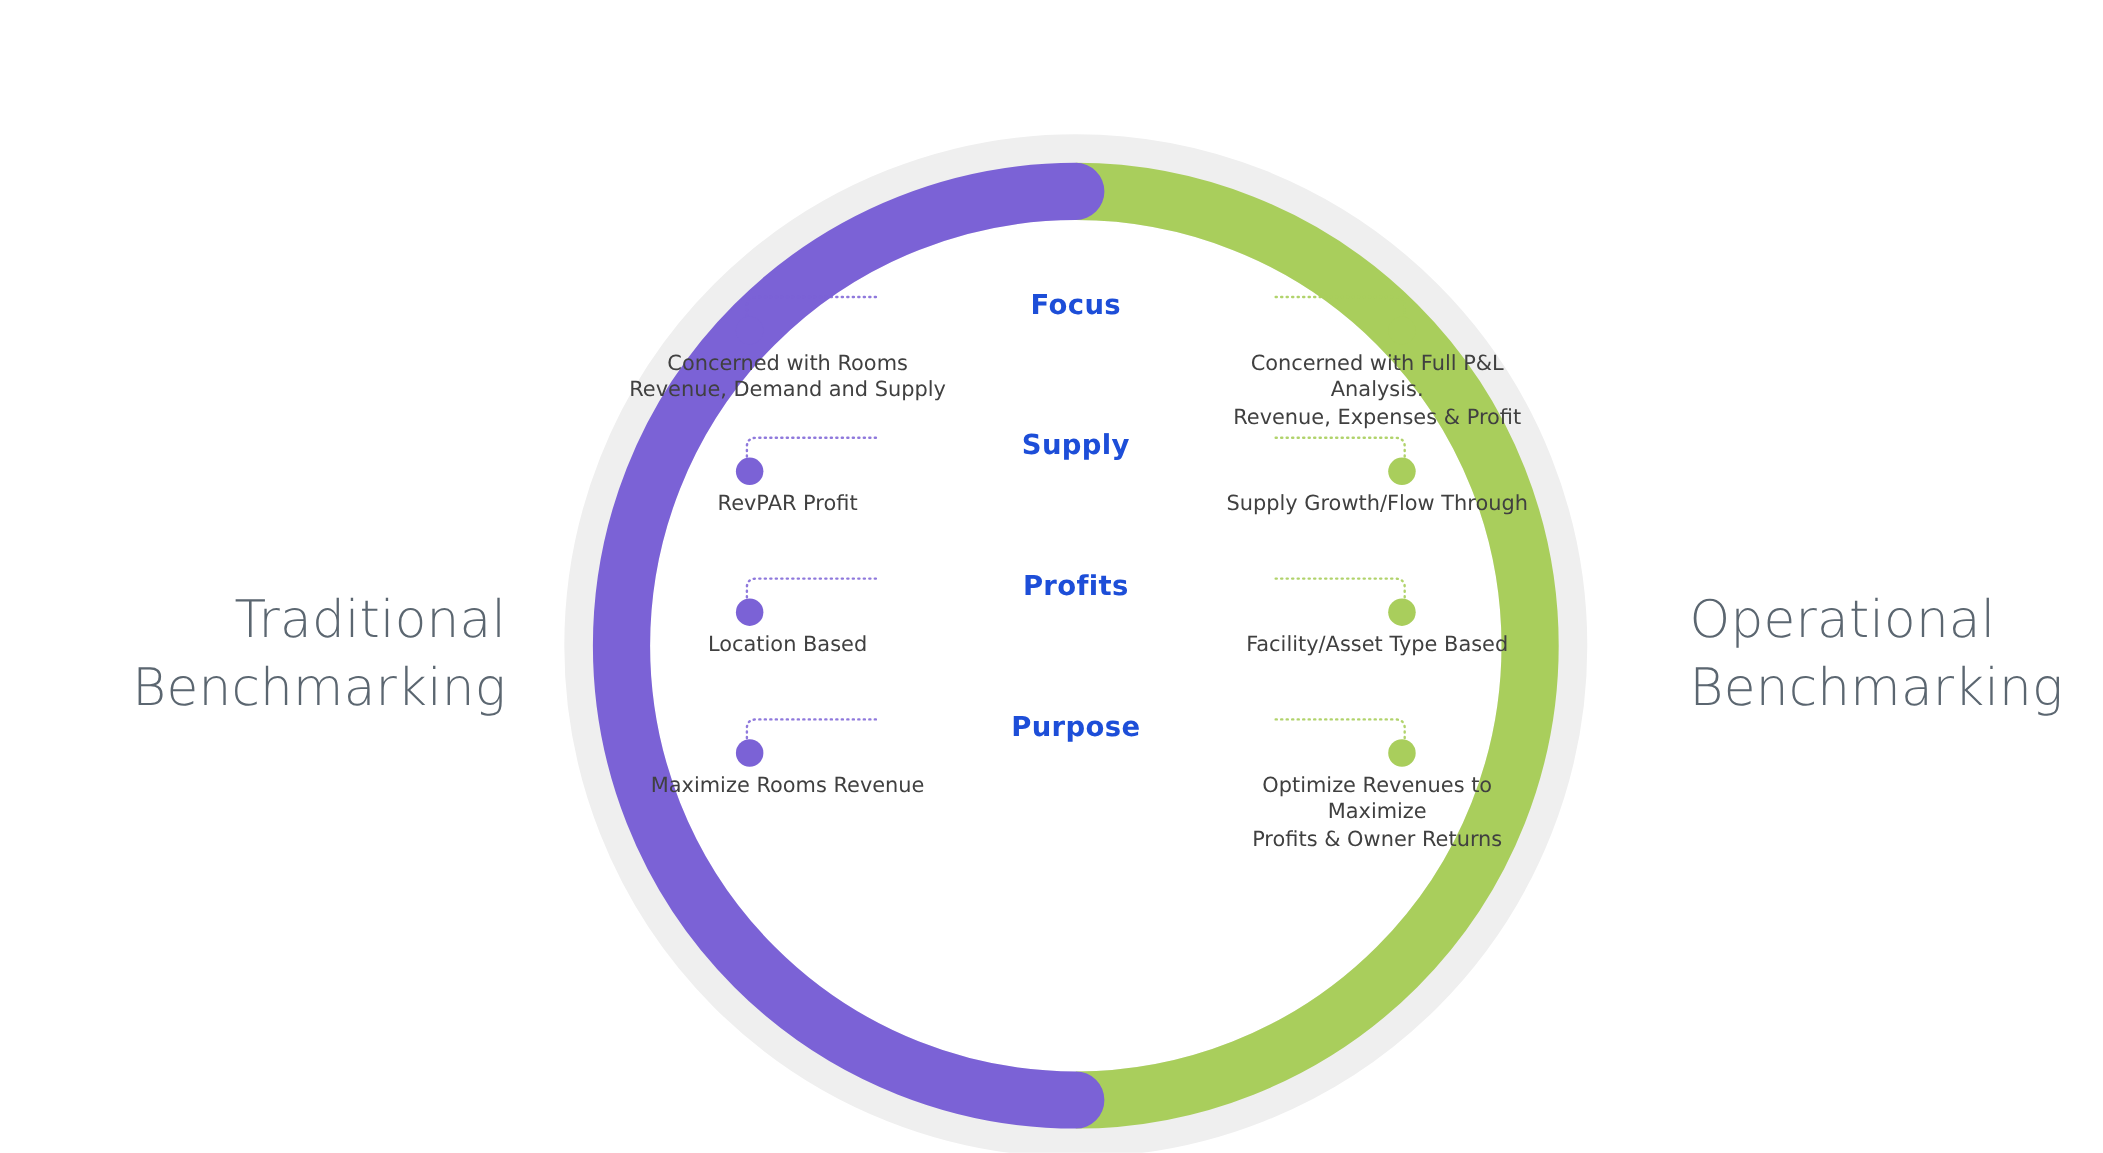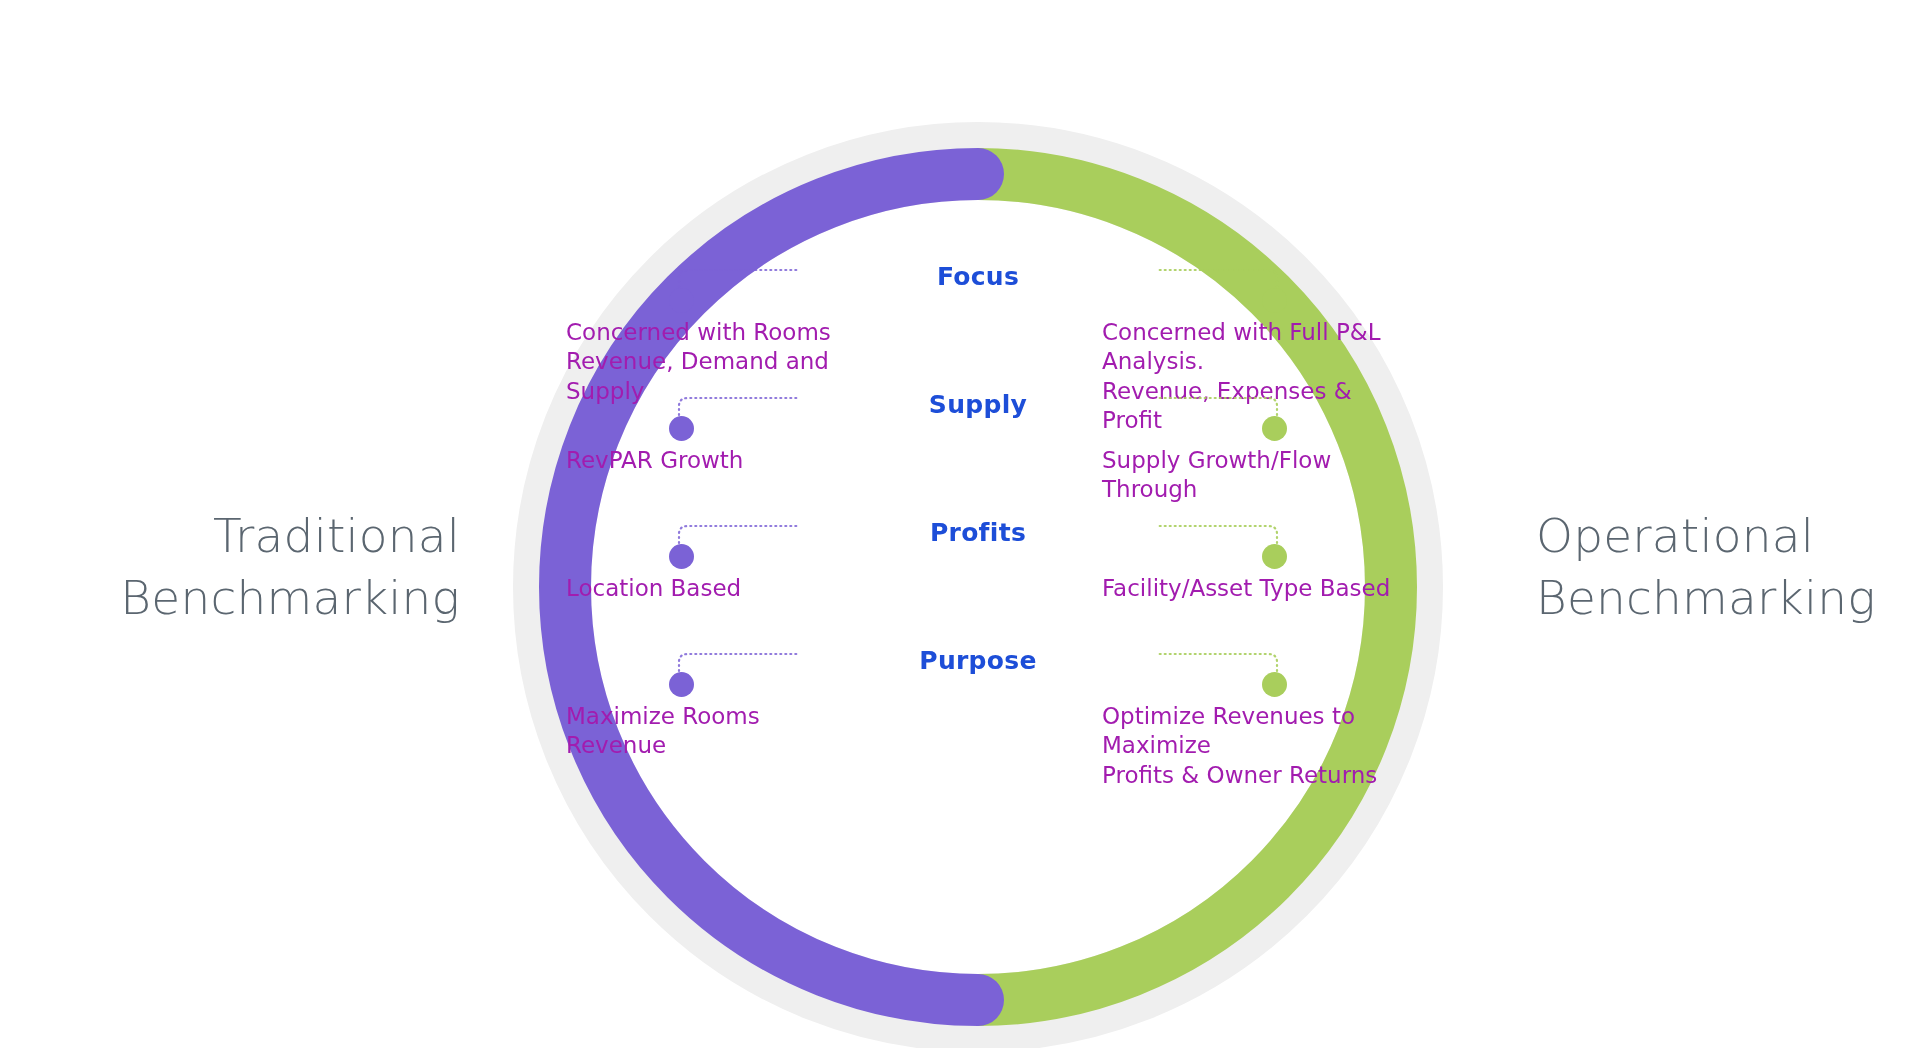--- a/index.html
+++ b/index.html
@@ -36,20 +36,21 @@
   
   .side-label {
     position: absolute;
     font-family: "DejaVu Sans", sans-serif;
     font-weight: 300;
     font-size: 47px;
     line-height: 1.32;
     color: #5b6670;
     letter-spacing: 0.2px;
     white-space: pre-line;
+    margin-top: 28px;
   }
   #label-left {
     left: 60px;
     top: 505px;
     width: 400px;
     text-align: right;
   }
   #label-right {
     left: 1536px;
     top: 505px;
@@ -102,25 +103,25 @@
     border-radius: 50%;
     top: 26px;
   }
   .dot.left  { left: 81px; background: #7b62d6; }
   .dot.right { left: 674px; background: #a9ce5c; }
 
   .caption {
     position: absolute;
     top: 56px;
     font-family: "DejaVu Sans", sans-serif;
-    font-size: 23px;
+    font-size: 19px;
     font-weight: 400;
     line-height: 1.28;
-    color: #a21caf;
-    text-align: left;
+    color: #404040;
+    text-align: center;
     white-space: pre-line;
   }
   .caption.left  { left: -22px;  width: 300px; }
   .caption.right { left: 514px;  width: 300px; }
 </style>
 </head>
 <body>
 
 <div id="stage">
 
@@ -166,21 +167,21 @@
       <svg class="connector left" viewBox="0 0 122 36">
         <path d="M 3 33 L 3 14 Q 3 6 12 6 L 122 6" fill="none" stroke="#7b62d6" stroke-width="2.2" stroke-dasharray="1 4" stroke-linecap="round" opacity="0.85"></path>
       </svg>
       <svg class="connector right" viewBox="0 0 122 36">
         <path d="M 119 33 L 119 14 Q 119 6 110 6 L 0 6" fill="none" stroke="#a9ce5c" stroke-width="2.2" stroke-dasharray="1 4" stroke-linecap="round" opacity="0.9"></path>
       </svg>
 
       <div class="dot left"></div>
       <div class="dot right"></div>
 
-      <div class="caption left">RevPAR Growth</div>
+      <div class="caption left">RevPAR Profit</div>
       <div class="caption right">Supply Growth/Flow Through</div>
     </div>
 
     <div class="row" style="top:256px;">
       <div class="row-title">Profits</div>
 
       <svg class="connector left" viewBox="0 0 122 36">
         <path d="M 3 33 L 3 14 Q 3 6 12 6 L 122 6" fill="none" stroke="#7b62d6" stroke-width="2.2" stroke-dasharray="1 4" stroke-linecap="round" opacity="0.85"></path>
       </svg>
       <svg class="connector right" viewBox="0 0 122 36">

